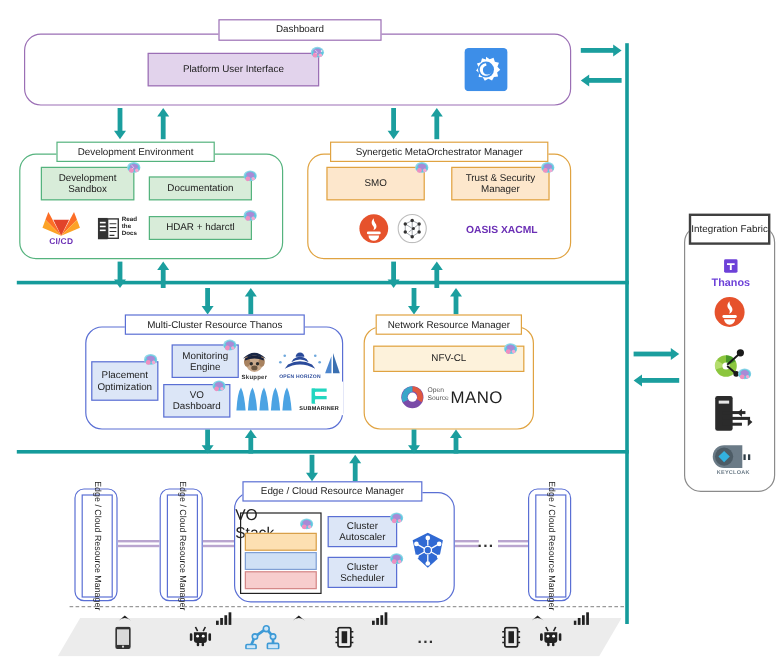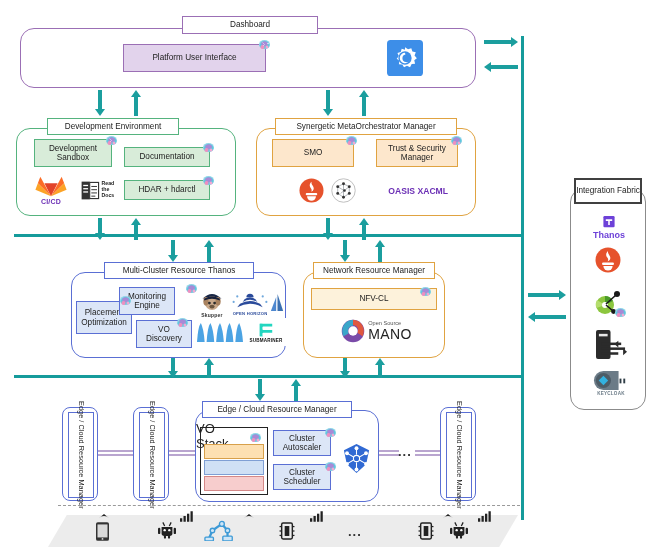--- a/index.html
+++ b/index.html
@@ -291,32 +291,32 @@
   <div class="brain" style="left:119px;top:293px;">
     <svg viewBox="0 0 26 24" width="13" height="12">
       <ellipse cx="13" cy="11" rx="11" ry="9" fill="#8fd4e8"></ellipse>
       <path d="M3 13 Q7 3 14 4 Q22 5 23 12 Q23 19 14 19 Q5 19 3 13Z" fill="#5ec9df"></path>
       <path d="M6 8 Q12 2 19 7 Q22 10 18 13 Q13 16 8 13Z" fill="#a88ad6"></path>
       <circle cx="9" cy="16" r="4" fill="#ef8fc0"></circle>
         <circle cx="18" cy="16" r="3" fill="#f3a7d2"></circle>
     </svg>
   </div>
 
-  <div class="box bx-blue" style="left:119px;top:287px;width:56px;height:28px;">Monitoring Engine</div>
+  <div class="box bx-blue" style="left:143px;top:287px;width:56px;height:28px;">Monitoring Engine</div>
   <div class="brain" style="left:185px;top:281px;">
     <svg viewBox="0 0 26 24" width="13" height="12">
       <ellipse cx="13" cy="11" rx="11" ry="9" fill="#8fd4e8"></ellipse>
       <path d="M3 13 Q7 3 14 4 Q22 5 23 12 Q23 19 14 19 Q5 19 3 13Z" fill="#5ec9df"></path>
       <path d="M6 8 Q12 2 19 7 Q22 10 18 13 Q13 16 8 13Z" fill="#a88ad6"></path>
       <circle cx="9" cy="16" r="4" fill="#ef8fc0"></circle>
         <circle cx="18" cy="16" r="3" fill="#f3a7d2"></circle>
     </svg>
   </div>
 
-  <div class="box bx-blue" style="left:136px;top:320px;width:56px;height:28px;">VO Discovery</div>
+  <div class="box bx-blue" style="left:136px;top:320px;width:56px;height:28px;">VO Dashboard</div>
   <div class="brain" style="left:176px;top:315px;">
     <svg viewBox="0 0 26 24" width="13" height="12">
       <ellipse cx="13" cy="11" rx="11" ry="9" fill="#8fd4e8"></ellipse>
       <path d="M3 13 Q7 3 14 4 Q22 5 23 12 Q23 19 14 19 Q5 19 3 13Z" fill="#5ec9df"></path>
       <path d="M6 8 Q12 2 19 7 Q22 10 18 13 Q13 16 8 13Z" fill="#a88ad6"></path>
       <circle cx="9" cy="16" r="4" fill="#ef8fc0"></circle>
         <circle cx="18" cy="16" r="3" fill="#f3a7d2"></circle>
     </svg>
   </div>
 
@@ -408,21 +408,21 @@
     </svg>
   </div>
 
   <div class="logo" style="left:333px;top:314px;width:86px;height:34px;flex-direction:row;background:#fff;">
     <svg viewBox="0 0 30 30" width="26" height="26">
       <circle cx="15" cy="15" r="13" fill="#7a4ba8"></circle>
       <path d="M15 2 a13 13 0 0 1 11 19 l-6-4 a6 6 0 0 0 -5-9z" fill="#e0583f"></path>
       <path d="M4 21 a13 13 0 0 1 11-19 v7 a6 6 0 0 0 -5 9z" fill="#3aa6c9"></path>
       <circle cx="15" cy="15" r="5.4" fill="#fff"></circle>
     </svg>
-    <div style="display:flex;flex-direction:column;align-items:flex-start;line-height:1;margin-left:2px;">
+    <div style="display:flex;align-items:flex-start;line-height:1;margin-left:2px;">
       <div style="font-size:5.6px;color:#555;">Open Source</div>
       <div style="font-size:14px;color:#222;letter-spacing:.4px;">MANO</div>
     </div>
   </div>
 
   <div class="ar ar-down" style="left:340px;top:240px;width:10px;height:22px;">
     <div class="stem" style="height:16px;"></div>
       <div class="head"></div>
     </div>
   <div class="ar ar-up" style="left:375px;top:240px;width:10px;height:22px;">

